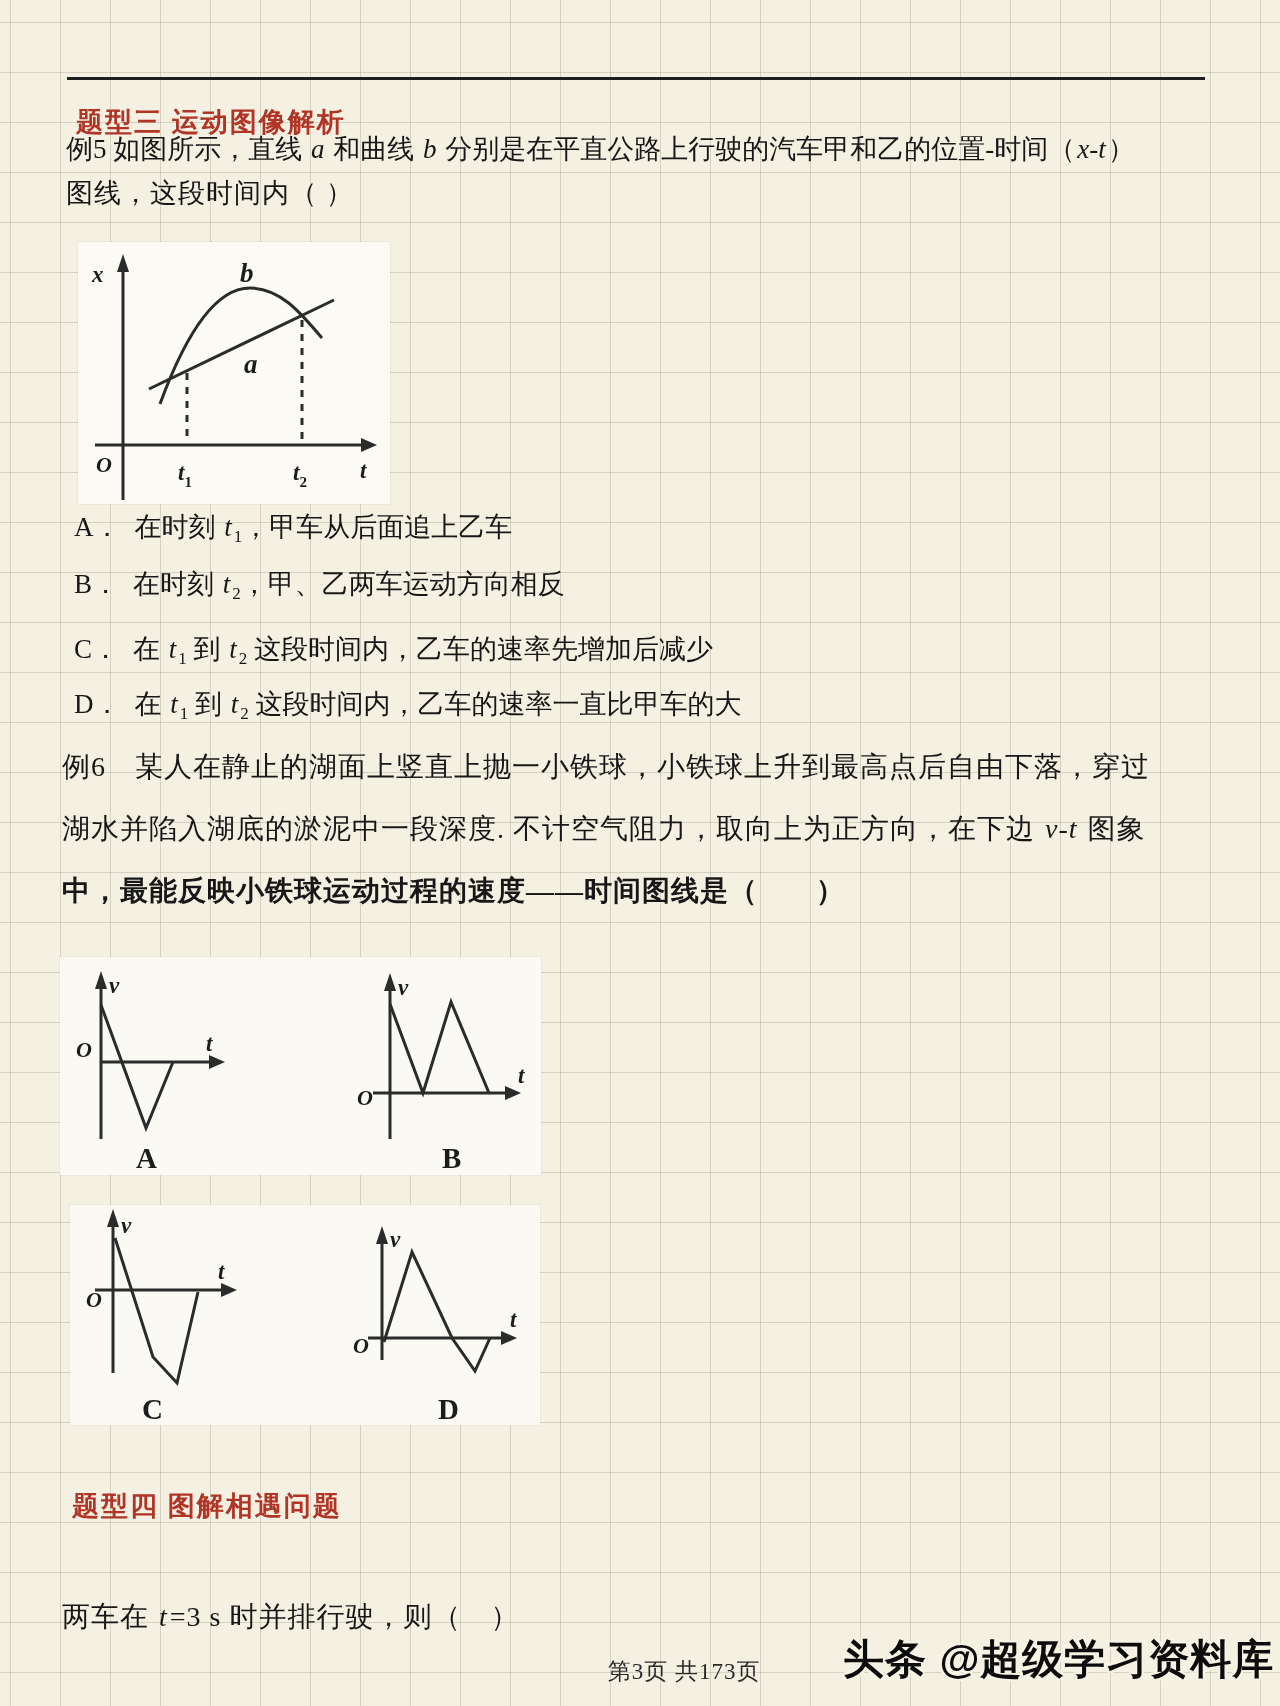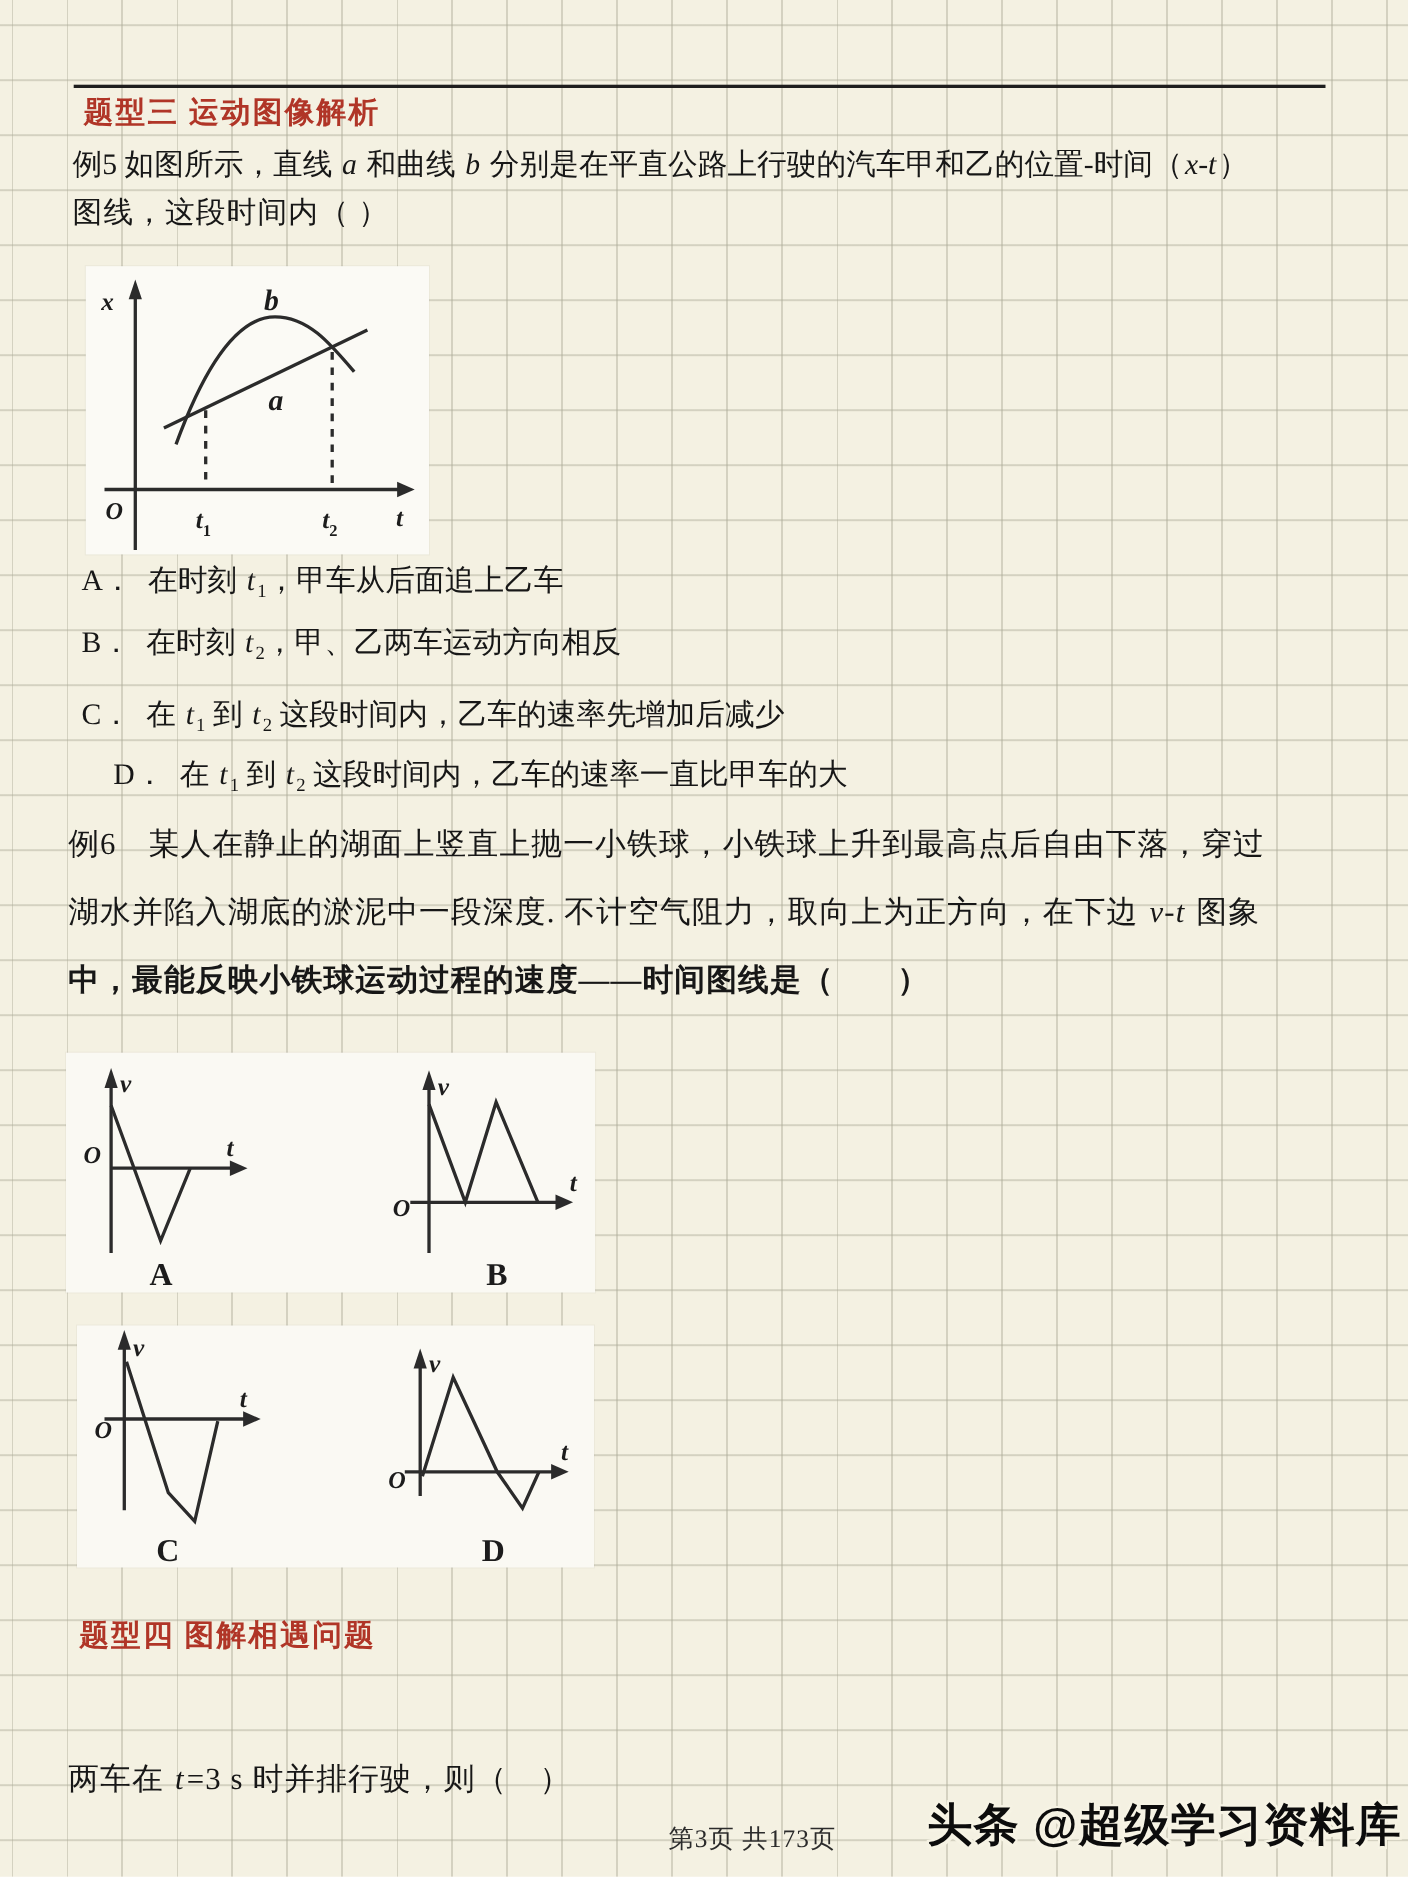--- a/index.html
+++ b/index.html
@@ -8,28 +8,28 @@
     background-color:#f4f1e2;
     background-image:
       linear-gradient(to right, rgba(173,171,152,.45) 1.5px, transparent 1.5px),
       linear-gradient(to bottom, rgba(173,171,152,.45) 1.5px, transparent 1.5px);
     background-size:50px 50px;
     background-position:10px 22px;
     font-family:"Liberation Serif","DejaVu Serif",serif;
     color:#171717;
   }
   .rule{position:absolute;left:67px;top:77px;width:1138px;height:3px;background:#1e1e1e;}
-  .h-red{position:absolute;white-space:nowrap;font-weight:bold;font-size:27px;color:#b03527;letter-spacing:2px;}
+  .h-red{position:absolute;white-space:nowrap;font-weight:bold;font-size:27px;color:#b03527;letter-spacing:2px;margin-top:20px;}
   #h3{left:76px;top:84px;}
   #h4{left:72px;top:1468px;font-family:Liberation Serif, serif;}
   .line{position:absolute;white-space:nowrap;font-size:27px;}
   #ex5l1{left:66px;top:131px;}
   #ex5l2{left:66px;top:175px;letter-spacing:1px;}
   .opt{left:74px;}
-  #optA{top:509px;} #optB{top:566px;} #optC{top:631px;} #optD{top:686px;margin-left:29px;}
+  #optA{top:509px;} #optB{top:566px;} #optC{top:631px;} #optD{top:686px;}
   .opt .lbl{margin-right:14px;}
   #ex6l1{left:62px;top:748px;font-size:28px;letter-spacing:1px;}
   #ex6l2{left:62px;top:810px;font-size:28px;letter-spacing:1px;}
   #ex6l3{left:62px;top:872px;font-size:28px;letter-spacing:1px;font-weight:bold;}
   #ex7l1{left:62px;top:1541px;font-size:28px;letter-spacing:1px;}
   #ex7l2{left:62px;top:1598px;font-size:28px;letter-spacing:1px;}
   .it{font-style:italic;padding:0 2px;}
   sub{font-size:17px;}
   .figure{position:absolute;background:#faf9f3;box-shadow:0 0 0 1px rgba(0,0,0,0.03);}
   #fig1{left:78px;top:242px;width:312px;height:262px;background:#fbfaf5;}

